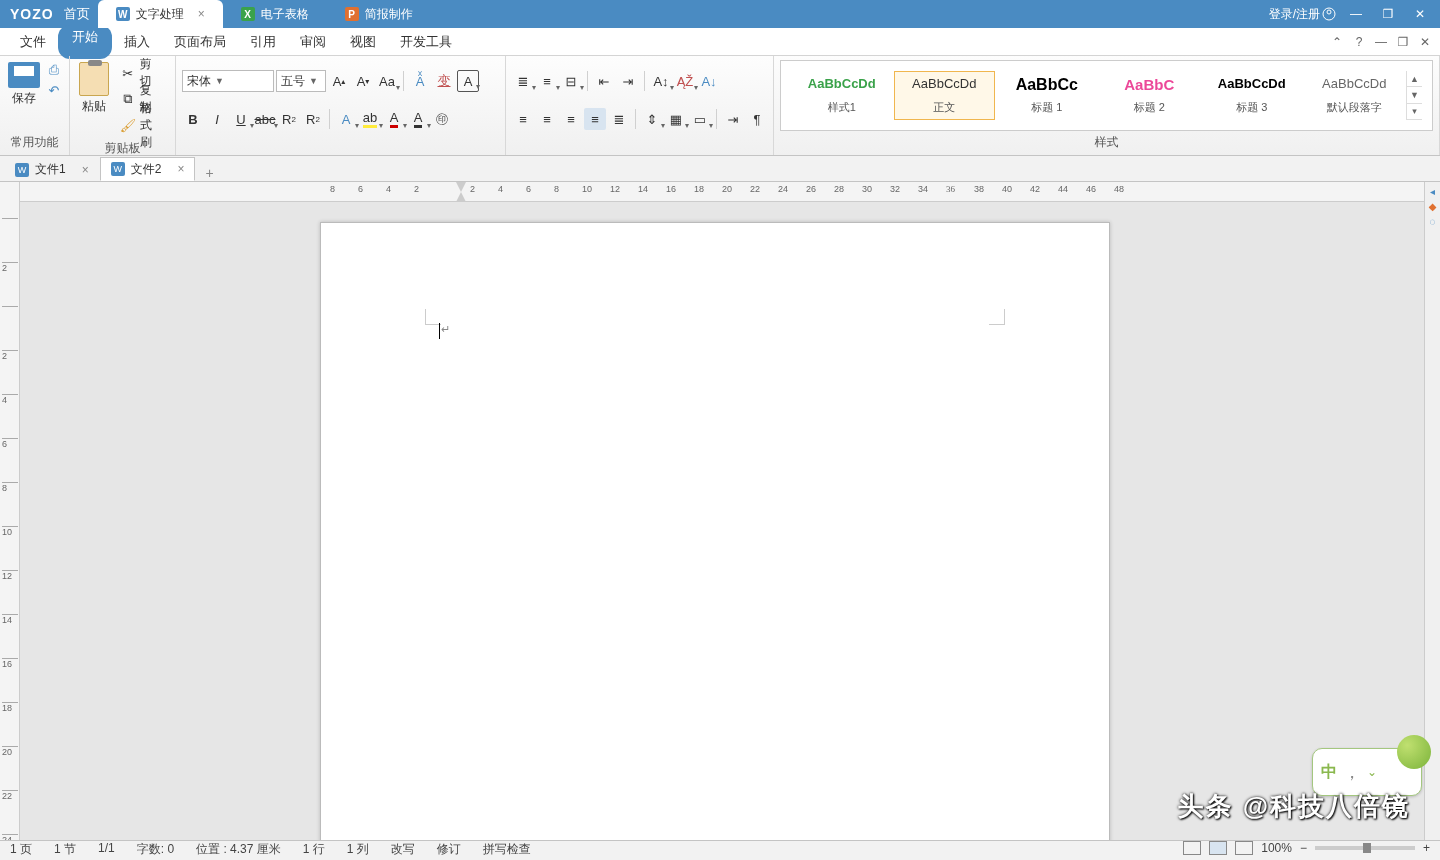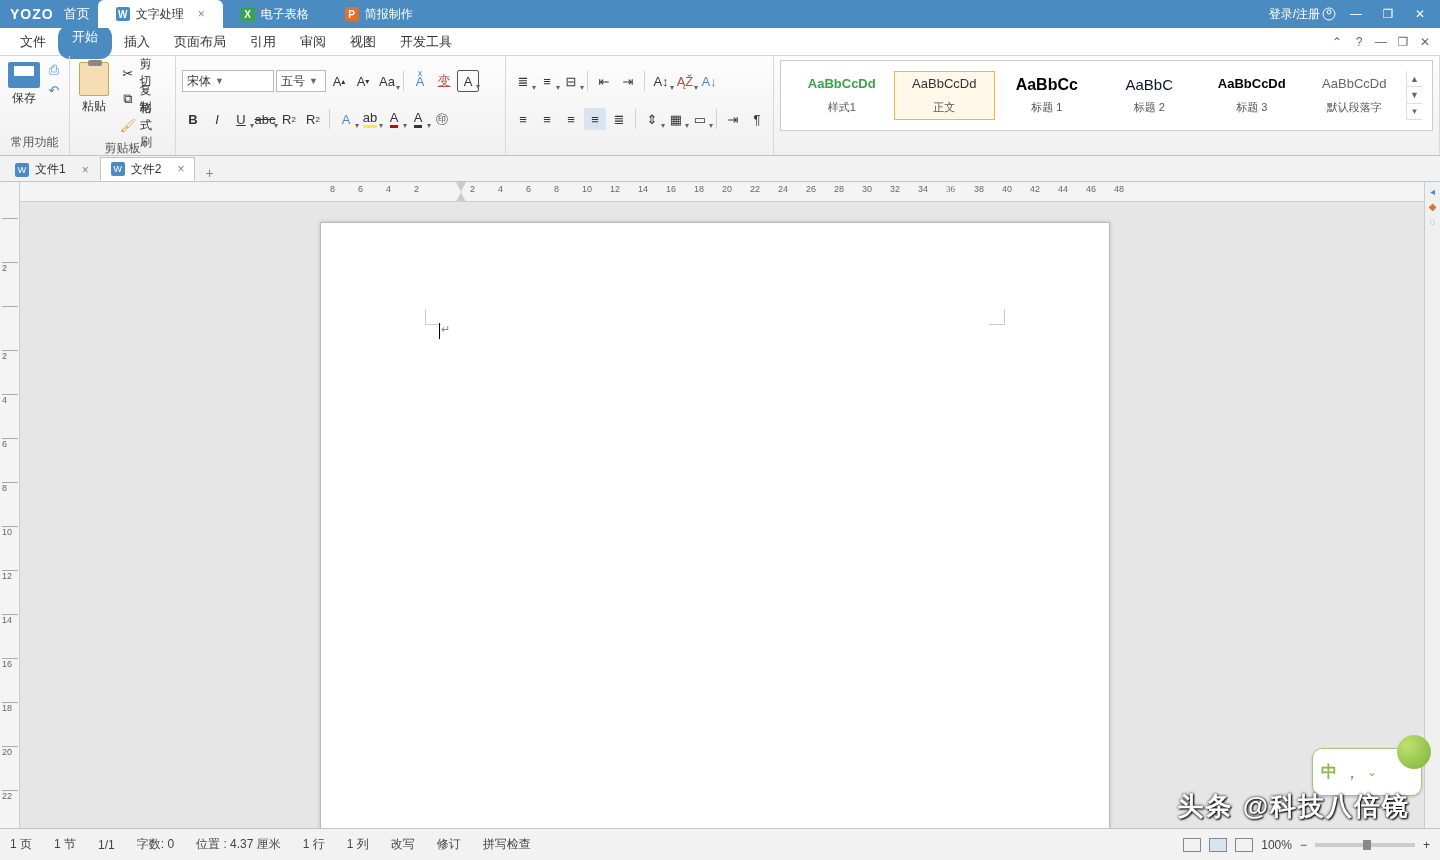--- a/index.html
+++ b/index.html
@@ -81,21 +81,21 @@
 .page { position: absolute; top: 20px; left: 300px; width: 790px; height: 1050px; background: #fff; box-shadow: 0 0 4px rgba(0,0,0,0.2); border: 1px solid #bbb; }
 .page .margin-mark { position: absolute; width: 16px; height: 16px; border-color: #ccc; border-style: solid; }
 .page .mm-tl { top: 86px; left: 104px; border-width: 0 0 1px 1px; }
 .page .mm-tr { top: 86px; right: 104px; border-width: 0 1px 1px 0; }
 .page .cursor { position: absolute; top: 100px; left: 118px; width: 1px; height: 16px; background: #000; }
 .page .cursor:after { content: "↵"; position: absolute; left: 2px; top: 0; font-size: 11px; color: #888; }
 .r-sidebar { width: 16px; background: #f0f0f0; border-left: 1px solid #ccc; display: flex; flex-direction: column; align-items: center; gap: 4px; padding-top: 4px; font-size: 10px; color: #4a8bc2; }
 .corner-box { position: absolute; top: 0; left: 0; width: 20px; height: 20px; background: #f4f4f4; border-right: 1px solid #ccc; border-bottom: 1px solid #ccc; display: flex; align-items: center; justify-content: center; font-size: 10px; font-weight: bold; }
 
 
-.status-bar { position: absolute; bottom: 0; left: 0; right: 0; height: 32px; background: #f2f2f2; border-top: 1px solid #c4c4c4; display: flex; align-items: center; padding: 0 10px; font-size: 12px; color: #444; gap: 22px; }
+.status-bar { position: absolute; bottom: 0; left: 0; right: 0; height: 20px; background: #f2f2f2; border-top: 1px solid #c4c4c4; display: flex; align-items: flex-start; padding: 0 10px; font-size: 12px; color: #444; gap: 22px; }
 .status-right { margin-left: auto; display: flex; align-items: center; gap: 8px; }
 .view-btn { width: 18px; height: 14px; border: 1px solid #888; }
 .zoom-track { width: 100px; height: 4px; background: #ccc; position: relative; }
 .zoom-track .thumb { position: absolute; top: -3px; left: 48px; width: 8px; height: 10px; background: #888; }
 
 
 .watermark { position: absolute; right: 30px; bottom: 36px; font-size: 26px; font-weight: bold; color: #fff; text-shadow: 0 0 3px #000, 1px 1px 2px #000; letter-spacing: 2px; }
 .ime-widget { position: absolute; right: 18px; bottom: 64px; width: 110px; height: 48px; background: #fff; border: 1px solid #a4c77f; border-radius: 10px; display: flex; align-items: center; gap: 6px; padding: 4px 8px; box-shadow: 0 1px 3px rgba(0,0,0,0.2); }
 .ime-widget .ch { font-size: 16px; color: #8ab84e; font-weight: bold; }
 .ime-widget .leaf { width: 34px; height: 34px; background: radial-gradient(circle at 30% 30%, #c0e070, #7bb33a); border-radius: 50%; position: absolute; right: -10px; top: -14px; }
@@ -287,38 +287,39 @@
           </div>
           <div class="style-item sel">
             <div class="preview" style="color:#333;font-weight:normal;font-size:13px">AaBbCcDd</div>
             <div class="name">正文</div>
           </div>
           <div class="style-item">
             <div class="preview" style="color:#000;font-weight:bold;font-size:16px">AaBbCc</div>
             <div class="name">标题 1</div>
           </div>
           <div class="style-item">
-            <div class="preview" style="color:#0f172a;font-weight:normal;font-size:15px">AaBbC</div>
+            <div class="preview" style="color:#ec4899;font-weight:bold;font-size:15px">AaBbC</div>
             <div class="name">标题 2</div>
           </div>
           <div class="style-item">
             <div class="preview" style="color:#000;font-weight:bold;font-size:13px">AaBbCcDd</div>
             <div class="name">标题 3</div>
           </div>
           <div class="style-item">
             <div class="preview" style="color:#666;font-weight:normal;font-size:13px">AaBbCcDd</div>
             <div class="name">默认段落字</div>
           </div>
           <div class="gallery-nav">
             <div>▲</div>
             <div>▼</div>
             <div>▾</div>
           </div>
         </div>
     </div>
+    <div class="label">样式</div>
   </div>
 
 </div>
 
 <div class="doc-tabs">
   <div id="doc-tabs-inner" style="display:flex;">
       <div class="doc-tab">
         <span class="ico">W</span>
         <span>文件1</span>
         <span class="close">×</span>

